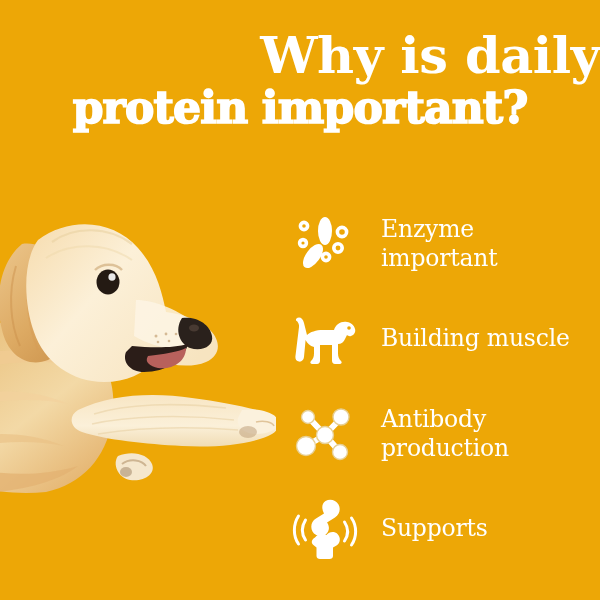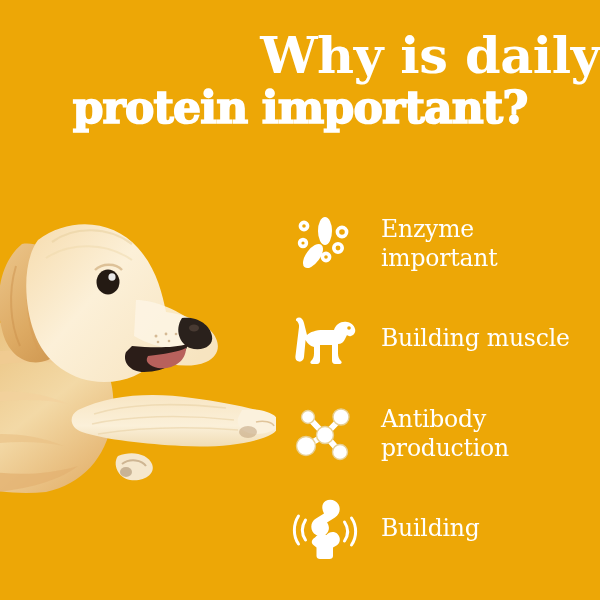--- a/index.html
+++ b/index.html
@@ -296,18 +296,18 @@
             <path d="M7.5 18 C2 26.5, 2 38, 7.5 46"></path>
           </g>
 
           <g fill="none" stroke="#ffffff" stroke-width="3" stroke-linecap="round">
             <path d="M53.5 24 C57.5 30, 57.5 37, 53.5 43"></path>
             <path d="M60.5 20 C66 28, 66 39, 60.5 47"></path>
           </g>
         </svg>
       </div>
       <div class="feature-label">
-        <span class="l">Building</span>
+        <span class="l">Supports</span>
       </div>
     </div>
 
   </div>
 </div>
 
 </body></html>

